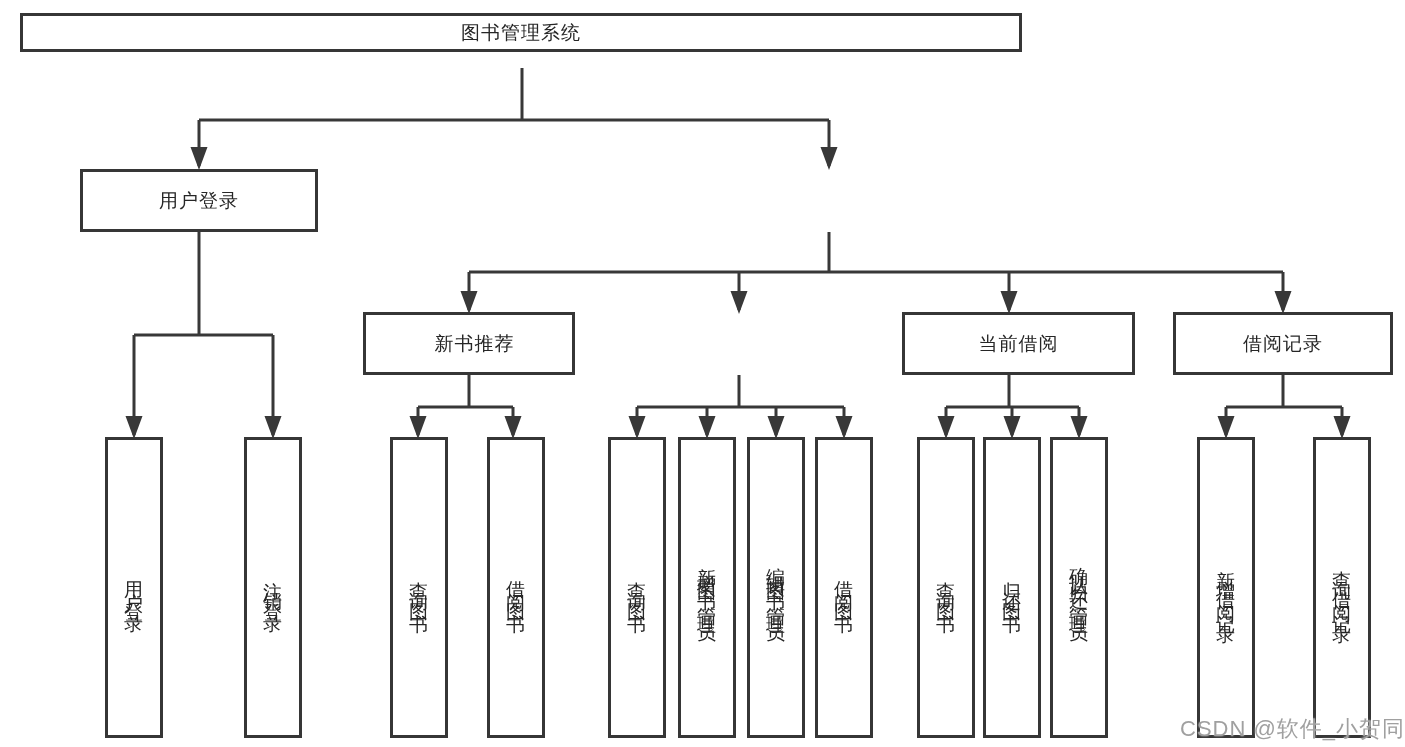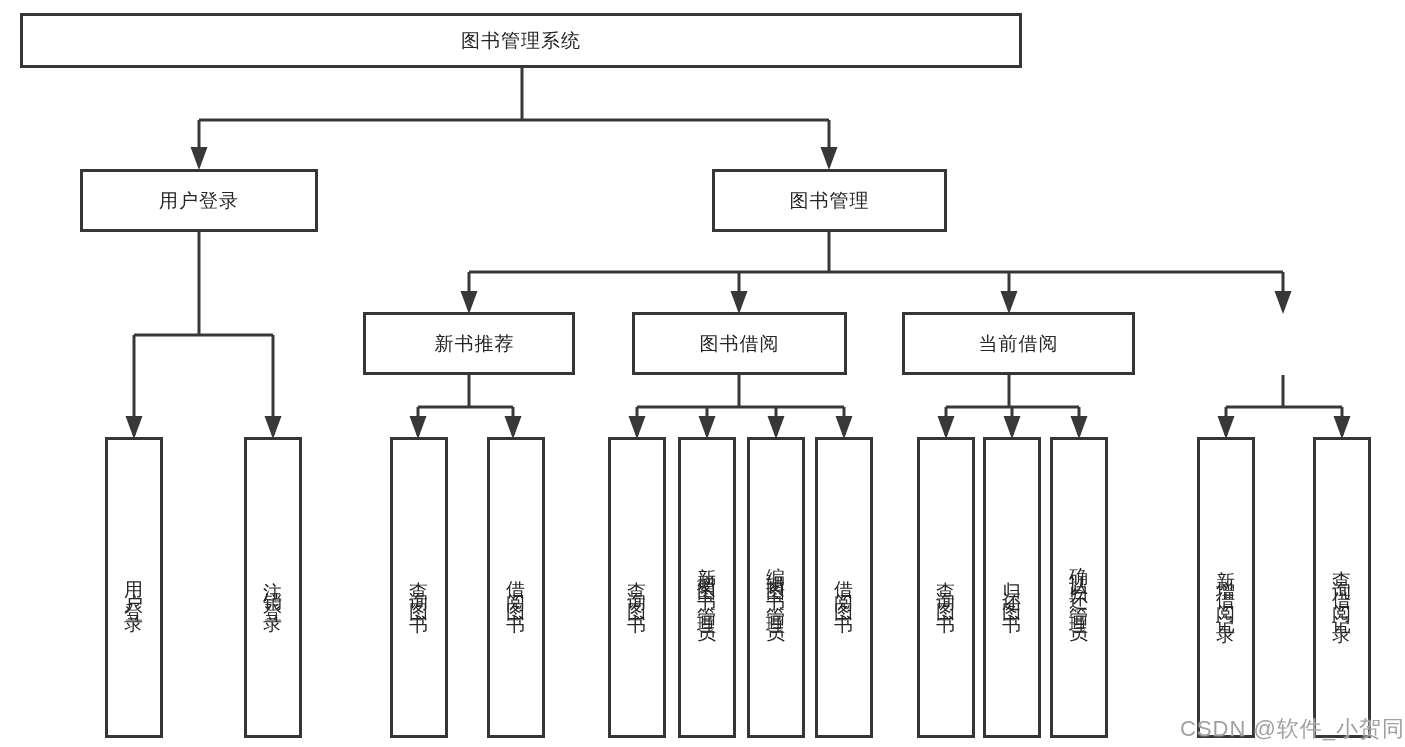--- a/index.html
+++ b/index.html
@@ -48,21 +48,21 @@
     left: 1180px;
     top: 714px;
     z-index: 3;
     font-size: 22px;
     color: #a0a0a0;
     letter-spacing: 1px;
     text-shadow: 0 0 2px rgba(255,255,255,0.9);
     white-space: nowrap;
   }
   
-  #nodeRoot        { left: 20px;   top: 13px;  width: 1002px; height: 55px; }
+  #nodeRoot        { left: 20px;   top: 13px;  width: 1002px; height: 39px; }
   #nodeUserLogin   { left: 80px;   top: 169px; width: 238px;  height: 63px; }
   #nodeBookMgmt    { left: 712px;  top: 169px; width: 235px;  height: 63px; }
   #nodeNewBook     { left: 363px;  top: 312px; width: 212px;  height: 63px; padding-left: 11px; }
   #nodeBookBorrow  { left: 632px;  top: 312px; width: 215px;  height: 63px; }
   #nodeCurBorrow   { left: 902px;  top: 312px; width: 233px;  height: 63px; }
   #nodeBorrowRec   { left: 1173px; top: 312px; width: 220px;  height: 63px; }
   .leaf { top: 437px; width: 58px; height: 301px; }
   #leafUserLogin   { left: 105px; }
   #leafLogout      { left: 244px; }
   #leafQueryRec    { left: 390px; }
@@ -106,25 +106,24 @@
       M134,439 l-8.5,-23 h17 Z  M273,439 l-8.5,-23 h17 Z
       M418,439 l-8.5,-23 h17 Z  M513,439 l-8.5,-23 h17 Z
       M637,439 l-8.5,-23 h17 Z  M707,439 l-8.5,-23 h17 Z  M776,439 l-8.5,-23 h17 Z  M844,439 l-8.5,-23 h17 Z
       M946,439 l-8.5,-23 h17 Z  M1012,439 l-8.5,-23 h17 Z M1079,439 l-8.5,-23 h17 Z
       M1226,439 l-8.5,-23 h17 Z M1342,439 l-8.5,-23 h17 Z"></path>
   </svg>
 
   <div class="box hbox" id="nodeRoot">图书管理系统</div>
 
   <div class="box hbox" id="nodeUserLogin">用户登录</div>
-  <div class="box hbox" id="nodeBookMgmt">图书管理</div>
 
   <div class="box hbox" id="nodeNewBook">新书推荐</div>
-  <div class="box hbox" id="nodeBookBorrow">图书借阅</div>
   <div class="box hbox" id="nodeCurBorrow">当前借阅</div>
+  <div class="box hbox" id="nodeBorrowRec">借阅记录</div>
 
   <div class="box vbox leaf" id="leafUserLogin">用户登录</div>
   <div class="box vbox leaf" id="leafLogout">注销登录</div>
 
   <div class="box vbox leaf" id="leafQueryRec">查询图书</div>
   <div class="box vbox leaf" id="leafBorrowRec2">借阅图书</div>
 
   <div class="box vbox leaf" id="leafQueryBor">查询图书</div>
   <div class="box vbox vbox-long leaf" id="leafAddBook">新增图书（管理员）</div>
   <div class="box vbox vbox-long leaf" id="leafEditBook">编辑图书（管理员）</div>

